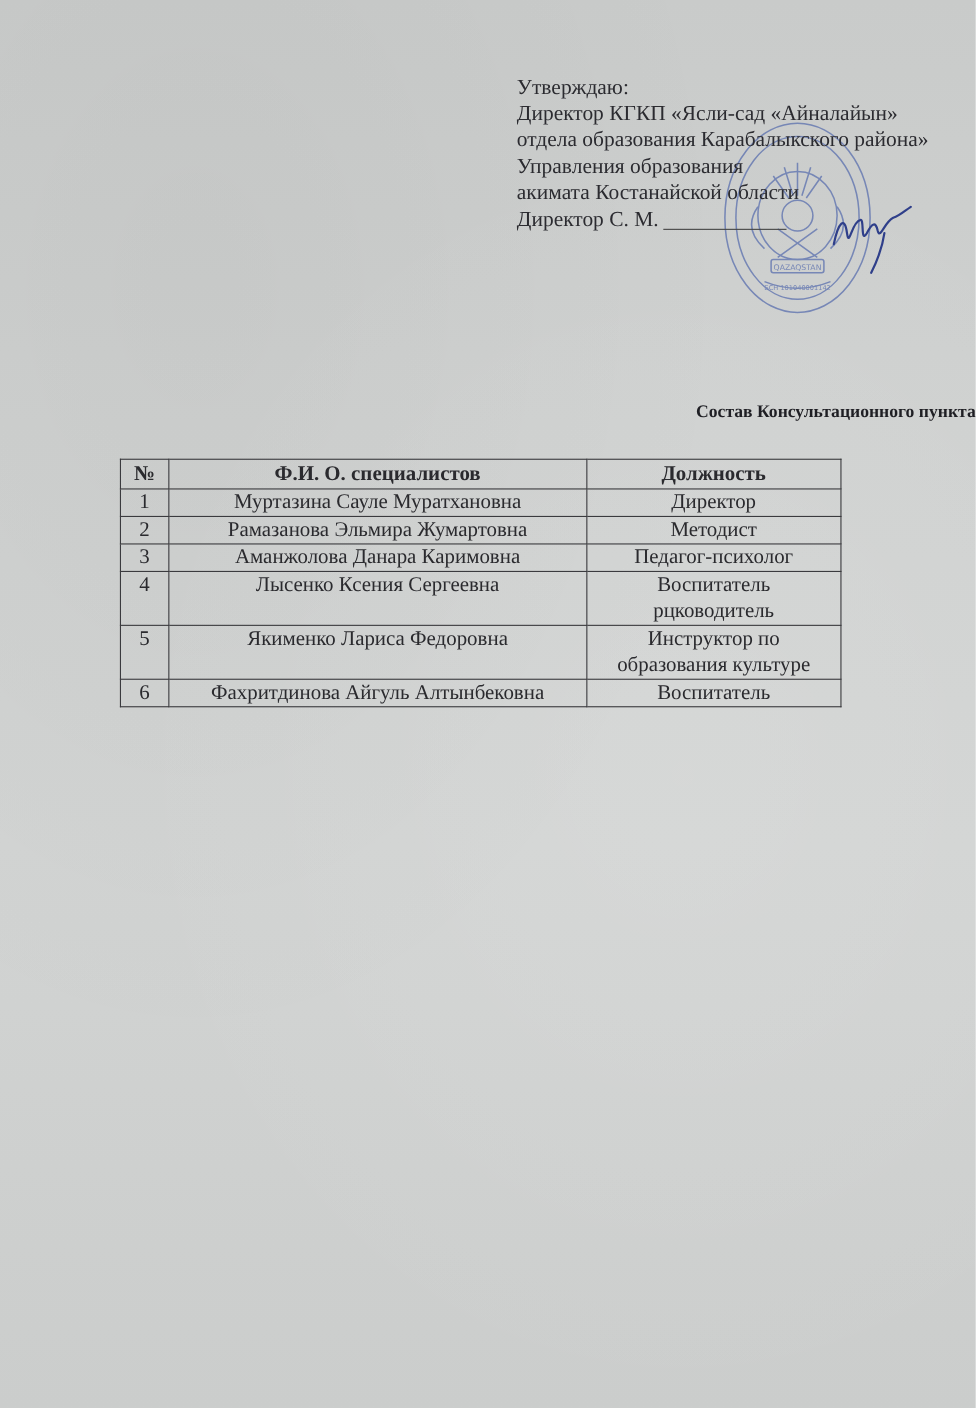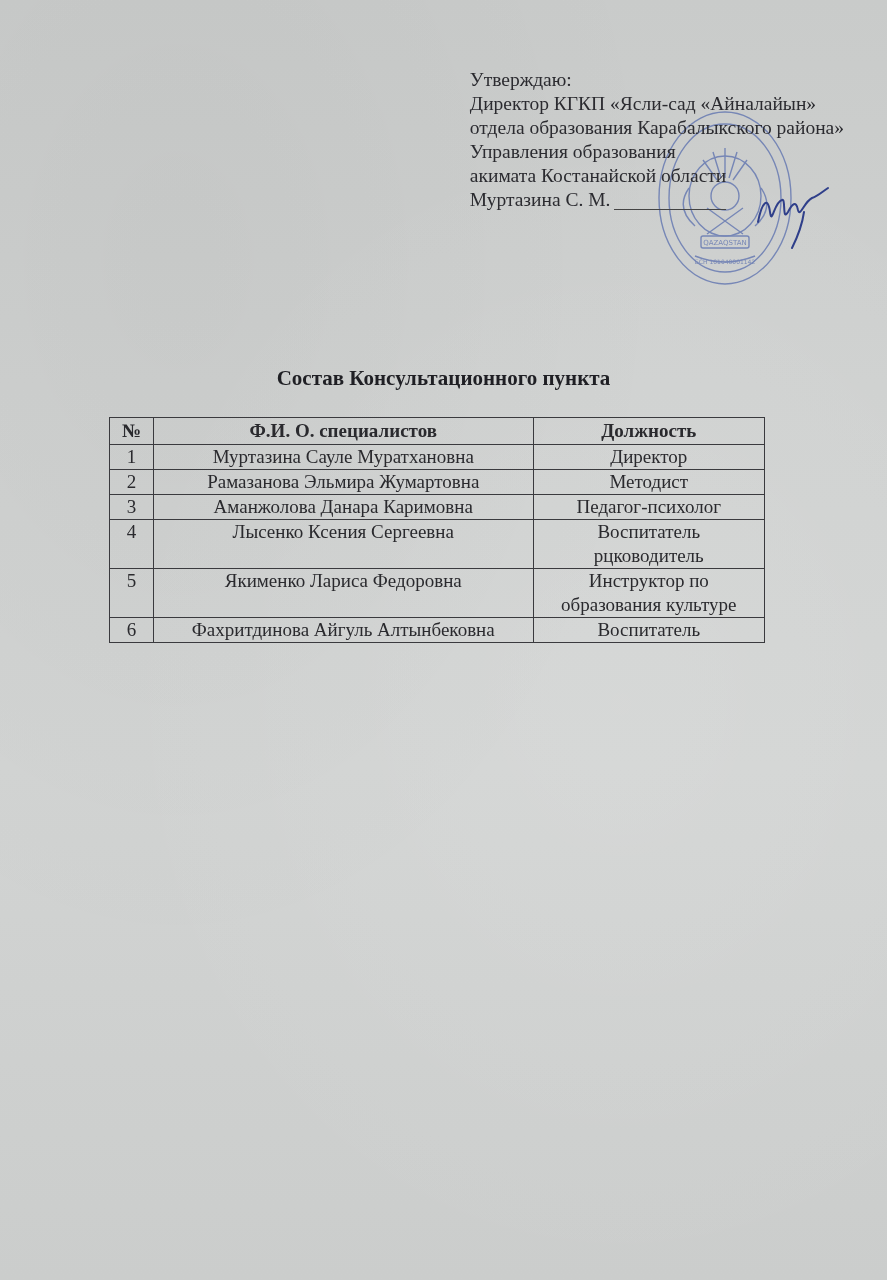--- a/index.html
+++ b/index.html
@@ -56,23 +56,23 @@
       top: 182px;
       width: 80px;
       height: 70px;
       z-index: 4;
     }
     .doc-title {
       position: absolute;
       left: 0;
       width: 887px;
       top: 366px;
-      text-align: center;
+      text-align: right;
       font-weight: bold;
-      font-size: 21px;
+      font-size: 16px;
       color: #1f1f24;
     }
     table.staff {
       position: absolute;
       left: 109px;
       top: 417px;
       width: 656px;
       border-collapse: collapse;
       font-size: 19px;
       color: #2a2a2e;
@@ -119,21 +119,21 @@
   <path d="M6 40 C10 20, 16 14, 18 30 C20 44, 22 20, 30 18 C34 16, 30 40, 36 30 C40 22, 44 18, 46 28 C48 36, 52 20, 60 16 C66 14, 70 10, 76 6 M52 30 C50 44, 44 58, 40 66" fill="none" stroke="#2f3f8a" stroke-width="2" stroke-linecap="round"></path>
 </svg>
 
 <div class="approval">
   <span class="line">Утверждаю:</span>
   <span class="line">Директор КГКП «Ясли-сад «Айналайын»</span>
   <span class="line">отдела образования Карабалыкского района»</span>
   <span class="line">Управления образования</span>
   <span class="line">акимата Костанайской области</span>
   <span class="line">
-    <span>Муртазина С. М.</span><span class="sig-line"></span>
+    <span>Директор С. М.</span><span class="sig-line"></span>
   </span>
 </div>
 
 <div class="doc-title">Состав Консультационного пункта</div>
 
 <table class="staff">
   <thead>
     <tr>
       <th class="col-num">№</th>
       <th class="col-name">Ф.И. О. специалистов</th>

